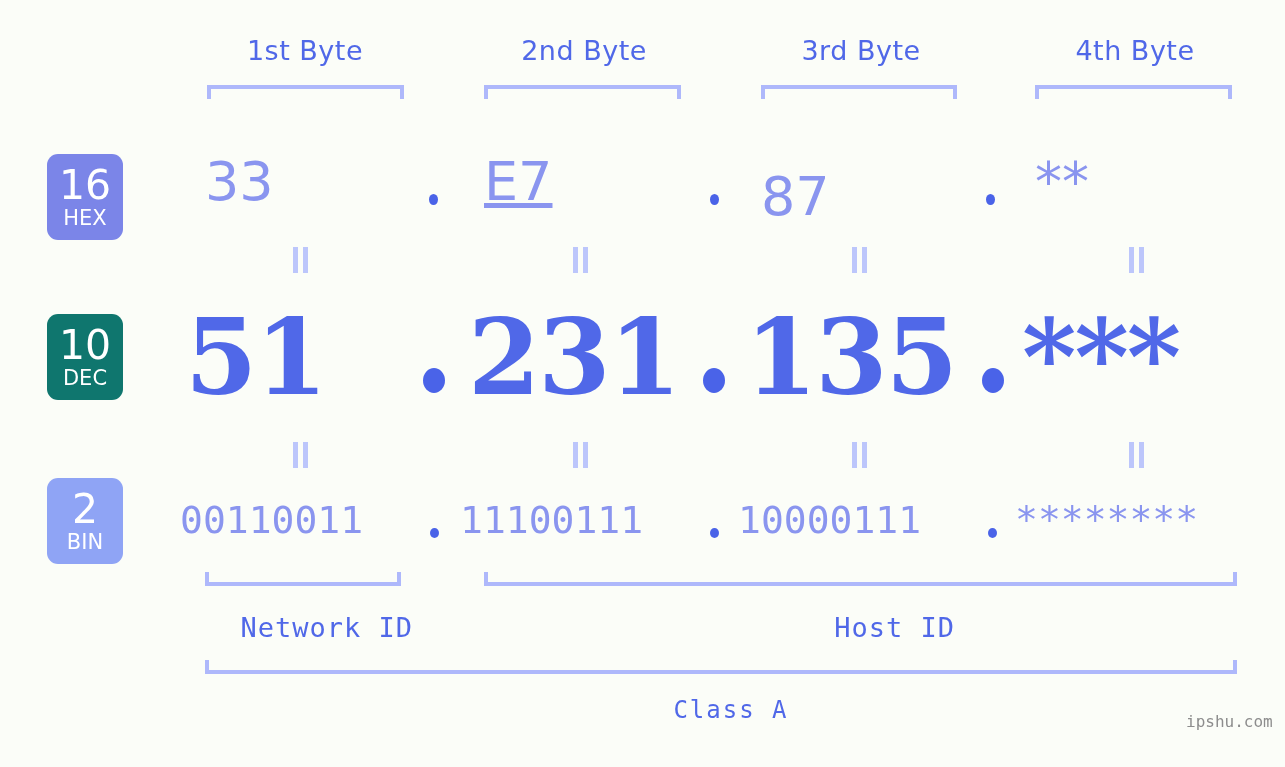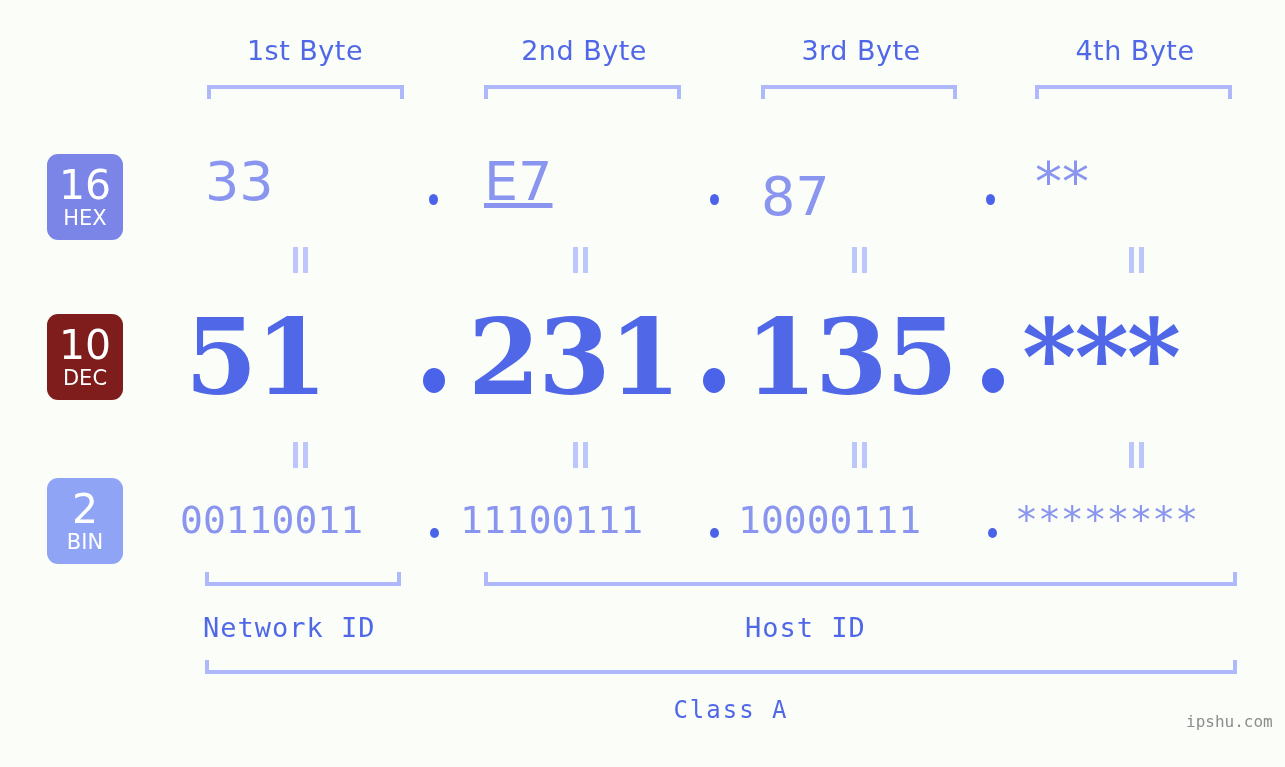--- a/index.html
+++ b/index.html
@@ -118,21 +118,21 @@
     width: 5px;
     height: 26px;
     background: #bcc6fb;
   }
   .eq span.a { left: 1px; }
   .eq span.b { left: 11px; }
 
   
   .sect-label {
     position: absolute;
-    text-align: left;
+    text-align: right;
     color: #5068e8;
     font-size: 27px;
     font-family: "DejaVu Sans Mono", monospace;
     letter-spacing: 1px;
     white-space: nowrap;
   }
   .class-label {
     position: absolute;
     text-align: center;
     color: #5068e8;
@@ -165,21 +165,21 @@
   <div class="bracket-down" style="left:207px; top:85px; width:197px;"></div>
   <div class="bracket-down" style="left:484px; top:85px; width:197px;"></div>
   <div class="bracket-down" style="left:761px; top:85px; width:196px;"></div>
   <div class="bracket-down" style="left:1035px; top:85px; width:197px;"></div>
 
   <div class="badge" style="left:47px; top:154px; background:#7b85e8;">
     <div class="num">16</div>
     <div class="lbl">HEX</div>
   </div>
 
-  <div class="badge" style="left:47px; top:314px; background:#7f1d1d;">
+  <div class="badge" style="left:47px; top:314px; background:#0f766e;">
     <div class="num">10</div>
     <div class="lbl">DEC</div>
   </div>
 
   <div class="badge" style="left:47px; top:478px; background:#8fa4f5;">
     <div class="num">2</div>
     <div class="lbl">BIN</div>
   </div>
 
   <div class="val hex-val" style="left:205px; top:150px; width:200px;">33</div>

